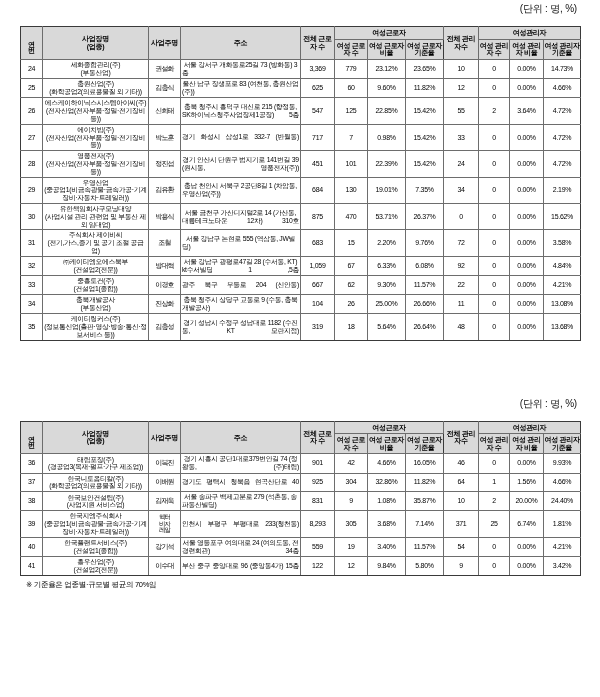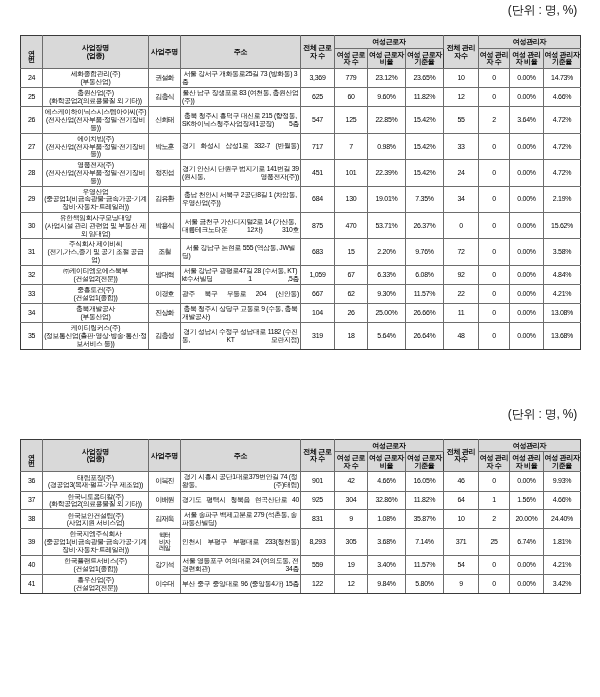--- a/index.html
+++ b/index.html
@@ -21,24 +21,24 @@
   }
   .block {
     padding: 0 20px;
     box-sizing: border-box;
   }
   .block-one { padding-top: 2px; }
   .gap { height: 56px; }
 
   .unit-line {
     text-align: right;
-    font-size: 12px;
+    font-size: 10px;
     letter-spacing: -0.2px;
     padding-right: 3px;
-    padding-bottom: 16px;
+    padding-bottom: 10px;
     color: #111;
   }
 
   table.grid {
     border-collapse: collapse;
     width: 560px;
     table-layout: fixed;
     font-size: 7px;
     line-height: 1.12;
   }
@@ -540,15 +540,16 @@
             <td class="c-num thick-b">9.84%</td>
             <td class="c-num thick-b">5.80%</td>
             <td class="c-num thick-b thick-l">9</td>
             <td class="c-num thick-b">0</td>
             <td class="c-num thick-b">0.00%</td>
             <td class="c-num thick-b thick-r">3.42%</td>
           </tr>
         </tbody>
     </table>
 
+    <div class="footnote">※ 기준율은 업종별·규모별 평균의 70%임</div>
   </div>
 
 </div>
 
 </body></html>

